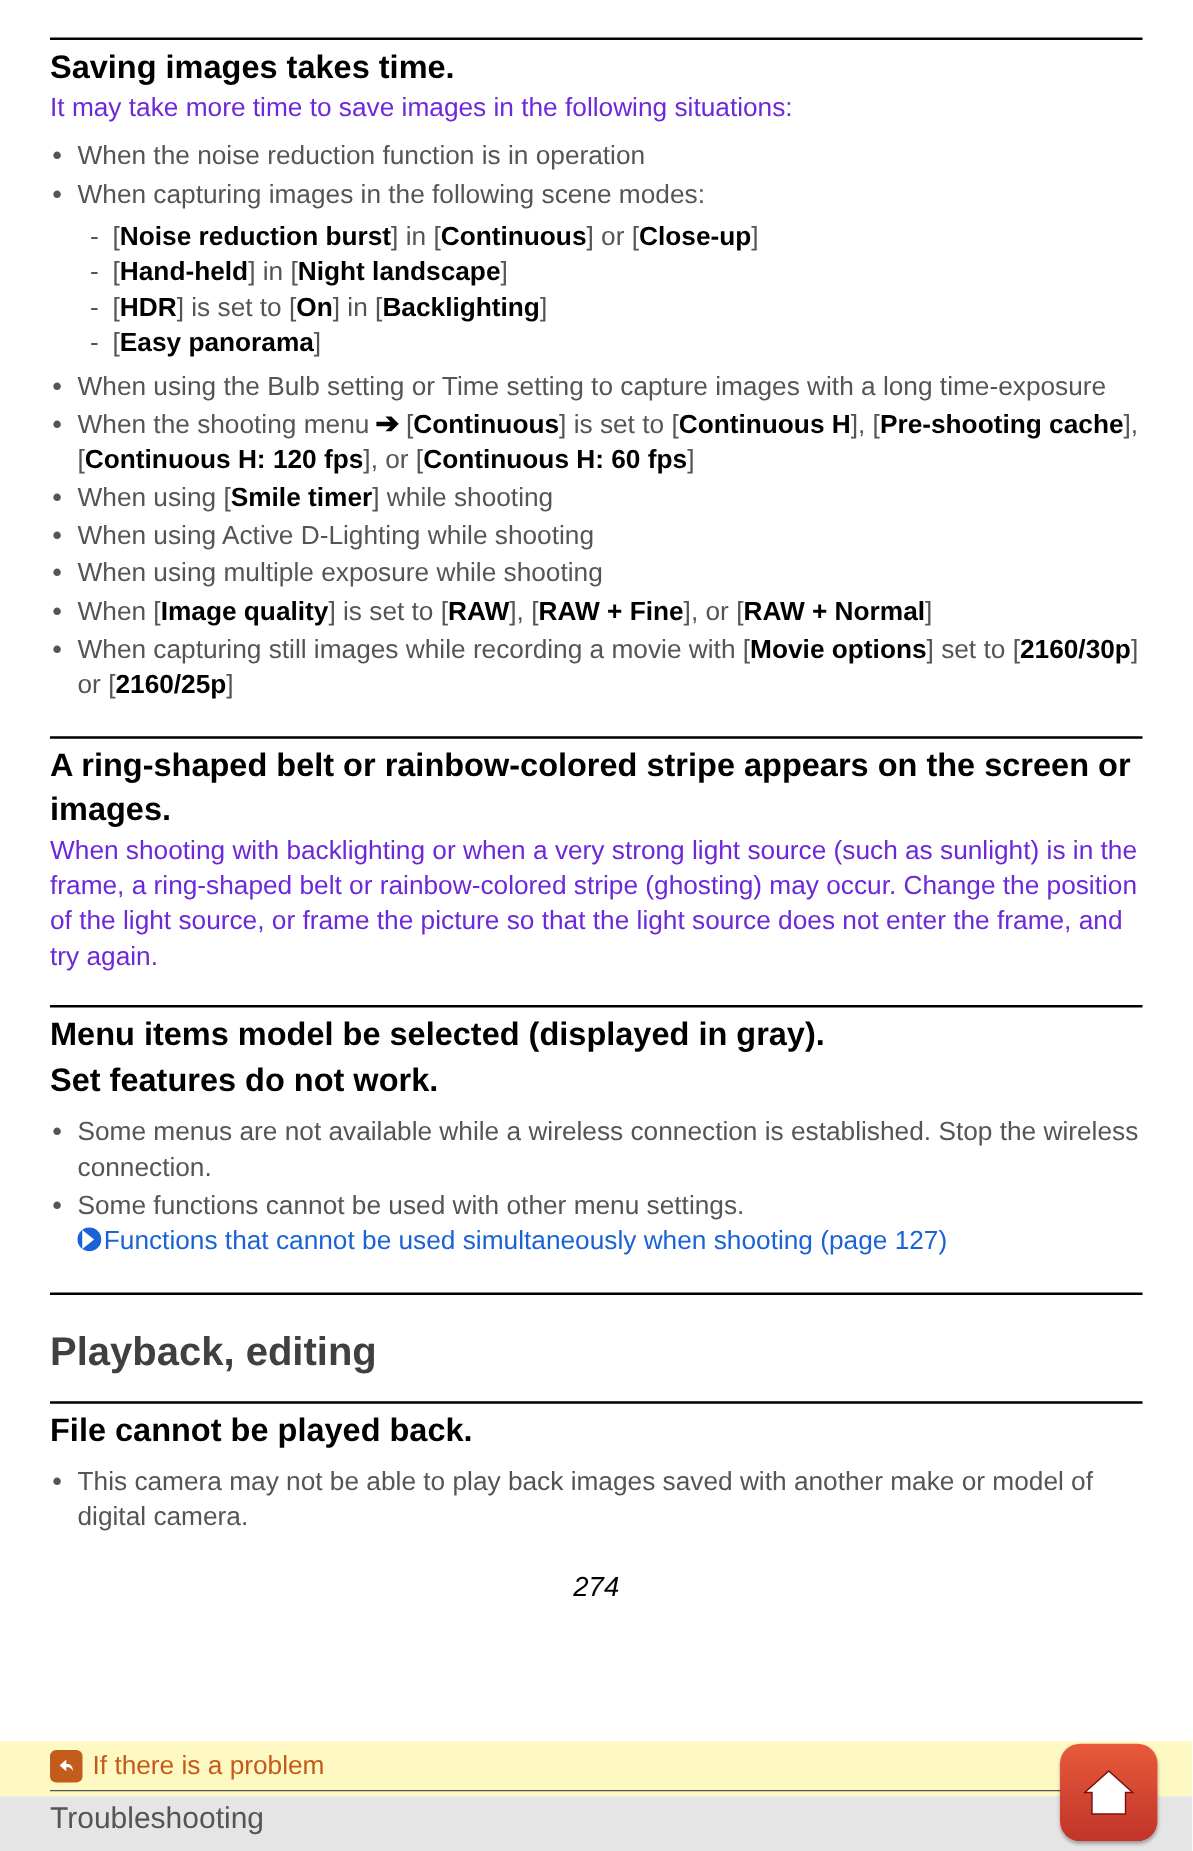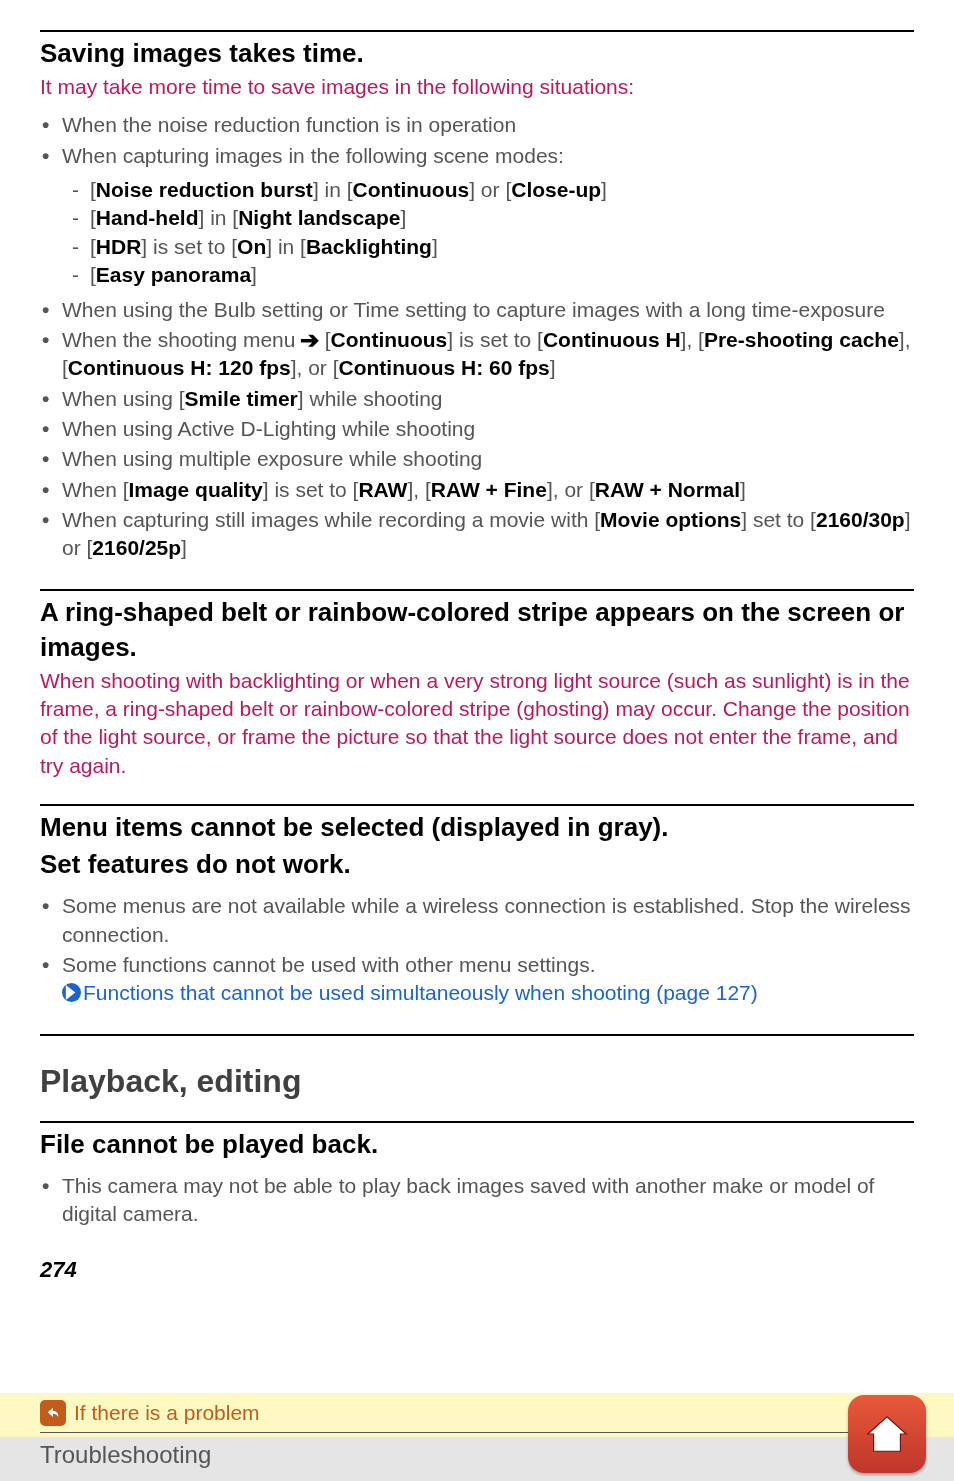--- a/index.html
+++ b/index.html
@@ -18,21 +18,21 @@
   }
   .content { flex: 1; }
   .section-block { margin-bottom: 24px; }
   hr.sep { border: none; border-top: 2px solid #000; margin-bottom: 4px; }
   h2.sec {
     font-size: 26px;
     font-weight: 700;
     color: #000;
     margin-bottom: 2px;
   }
-  p.gray { color: #be185d; font-weight: 400; }
+  p.gray { color: #6d28d9; font-weight: 400; }
   ul.bul { list-style: none; padding-left: 22px; margin-top: 10px; }
   ul.bul > li { position: relative; color: #555; padding-bottom: 2px; }
   ul.bul > li::before {
     content: "•"; position: absolute; left: -20px; color: #555; font-weight: bold;
   }
   ul.dash { list-style: none; padding-left: 28px; margin: 6px 0 4px 0; }
   ul.dash > li { position: relative; color: #555; }
   ul.dash > li::before {
     content: "-"; position: absolute; left: -18px; color: #555;
   }
@@ -40,21 +40,21 @@
   .arrow { font-weight: 900; color: #000; display: inline-block; transform: scale(1.1); }
   h1.major {
     font-size: 32px; font-weight: 700; color: #404040; margin: 24px 0 18px 0;
   }
   .link-line { color: #1a63d6; text-align: right; }
   .link-icon {
     display: inline-flex; width: 19px; height: 19px; border-radius: 50%;
     background: #1a63d6; color: #fff; align-items: center; justify-content: center;
     font-size: 13px; font-weight: bold; vertical-align: -2px; margin-right: 2px;
   }
-  .pagenum { font-style: italic; font-size: 22px; margin: 24px 0 16px 0; color: #000; font-weight: bold; }
+  .pagenum { text-align: center; font-style: italic; font-size: 22px; margin: 24px 0 16px 0; color: #000; }
   .footer-area { position: relative; margin: 0 -40px; }
   .footer-top {
     background: #fef9c3;
     padding: 6px 40px 4px 40px;
   }
   .footer-top-inner {
     display: flex; align-items: center; gap: 8px;
     border-bottom: 1.5px solid #555;
     padding-bottom: 4px;
   }
@@ -127,21 +127,21 @@
   </div>
 
   <div class="section-block">
     <hr class="sep">
     <h2 class="sec">A ring-shaped belt or rainbow-colored stripe appears on the screen or images.</h2>
     <p class="gray">When shooting with backlighting or when a very strong light source (such as sunlight) is in the frame, a ring-shaped belt or rainbow-colored stripe (ghosting) may occur. Change the position of the light source, or frame the picture so that the light source does not enter the frame, and try again.</p>
   </div>
 
   <div class="section-block">
     <hr class="sep">
-    <h2 class="sec">Menu items cannot be selected (displayed in gray).</h2>
+    <h2 class="sec">Menu items model be selected (displayed in gray).</h2>
     <h2 class="sec">Set features do not work.</h2>
     <ul class="bul">
       <li>Some menus are not available while a wireless connection is established. Stop the wireless connection.</li>
       <li>
         <span>Some functions cannot be used with other menu settings.</span><br>
         <span class="link-line">
           <span class="link-icon">
             <svg viewBox="0 0 10 10">
                 <path d="M2 1 L7 5 L2 9 Z" fill="#fff"></path>
               </svg>

